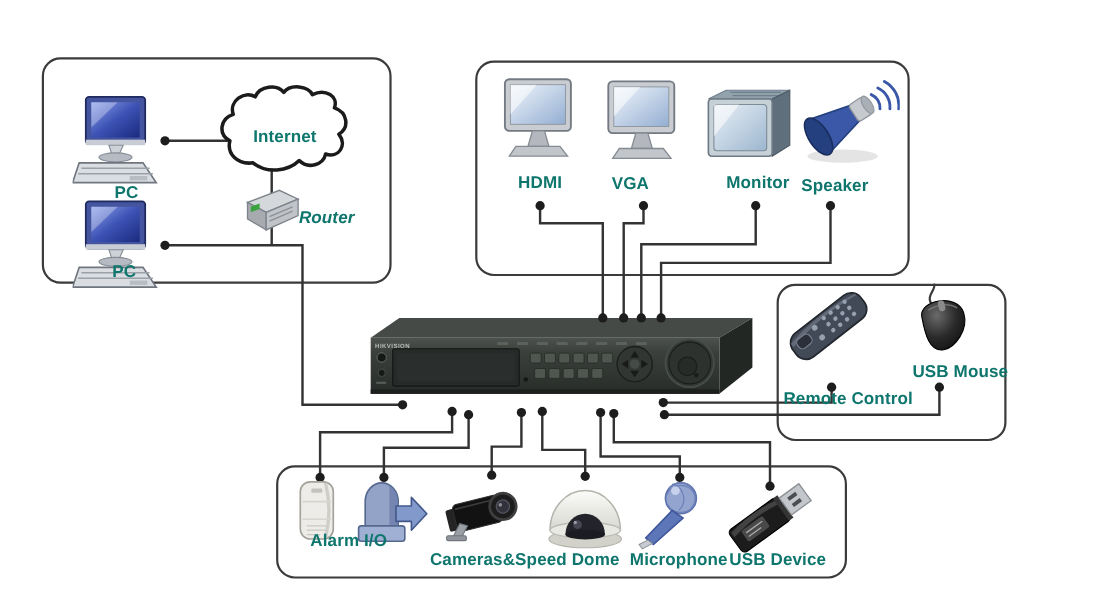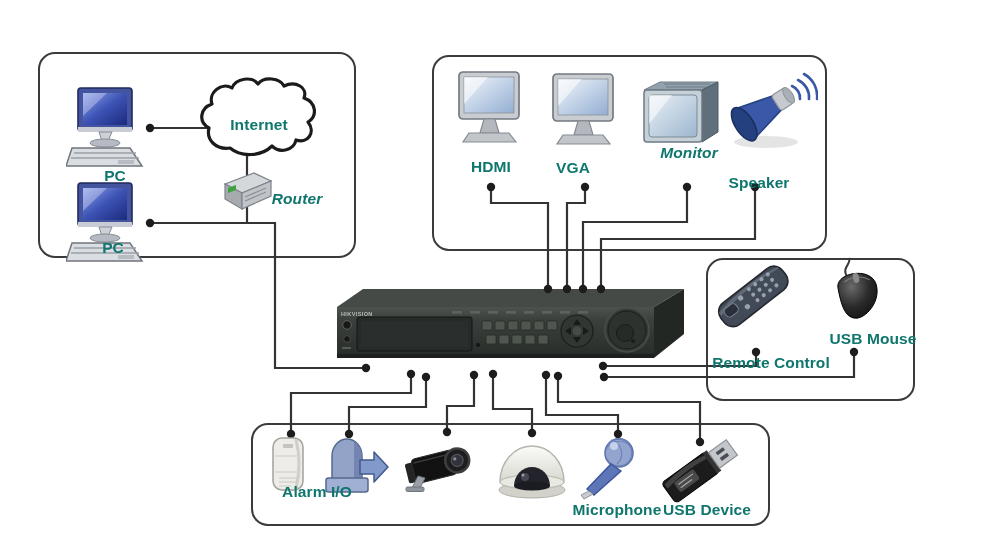--- a/index.html
+++ b/index.html
@@ -330,21 +330,22 @@
       <rect x="70" y="43" width="9" height="3.5" fill="#4a4e53"></rect>
     </g>
   </svg>
 
   <div class="label" style="left:115px;top:167px;">PC</div>
   <div class="label" style="left:113px;top:239px;">PC</div>
   <div class="label" style="left:259px;top:116px;">Internet</div>
   <div class="label" style="left:297px;top:190px;font-style:italic;">Router</div>
   <div class="label" style="left:491px;top:158px;">HDMI</div>
   <div class="label" style="left:573px;top:159px;">VGA</div>
-  <div class="label" style="left:689px;top:144px;font-style:italic;">Monitor</div>
-  <div class="label" style="left:759px;top:161px;margin-top:13px;">Speaker</div>
+  <div class="label" style="left:689px;top:158px;">Monitor</div>
+  <div class="label" style="left:759px;top:161px;">Speaker</div>
   <div class="label" style="left:771px;top:330px;margin-top:24px;">Remote Control</div>
   <div class="label" style="left:873px;top:330px;">USB Mouse</div>
   <div class="label" style="left:317px;top:483px;">Alarm I/O</div>
+  <div class="label" style="left:477px;top:501px;">Cameras&amp;Speed Dome</div>
   <div class="label" style="left:617px;top:501px;">Microphone</div>
   <div class="label" style="left:707px;top:501px;">USB Device</div>
 
 </div>
 
 </body></html>

